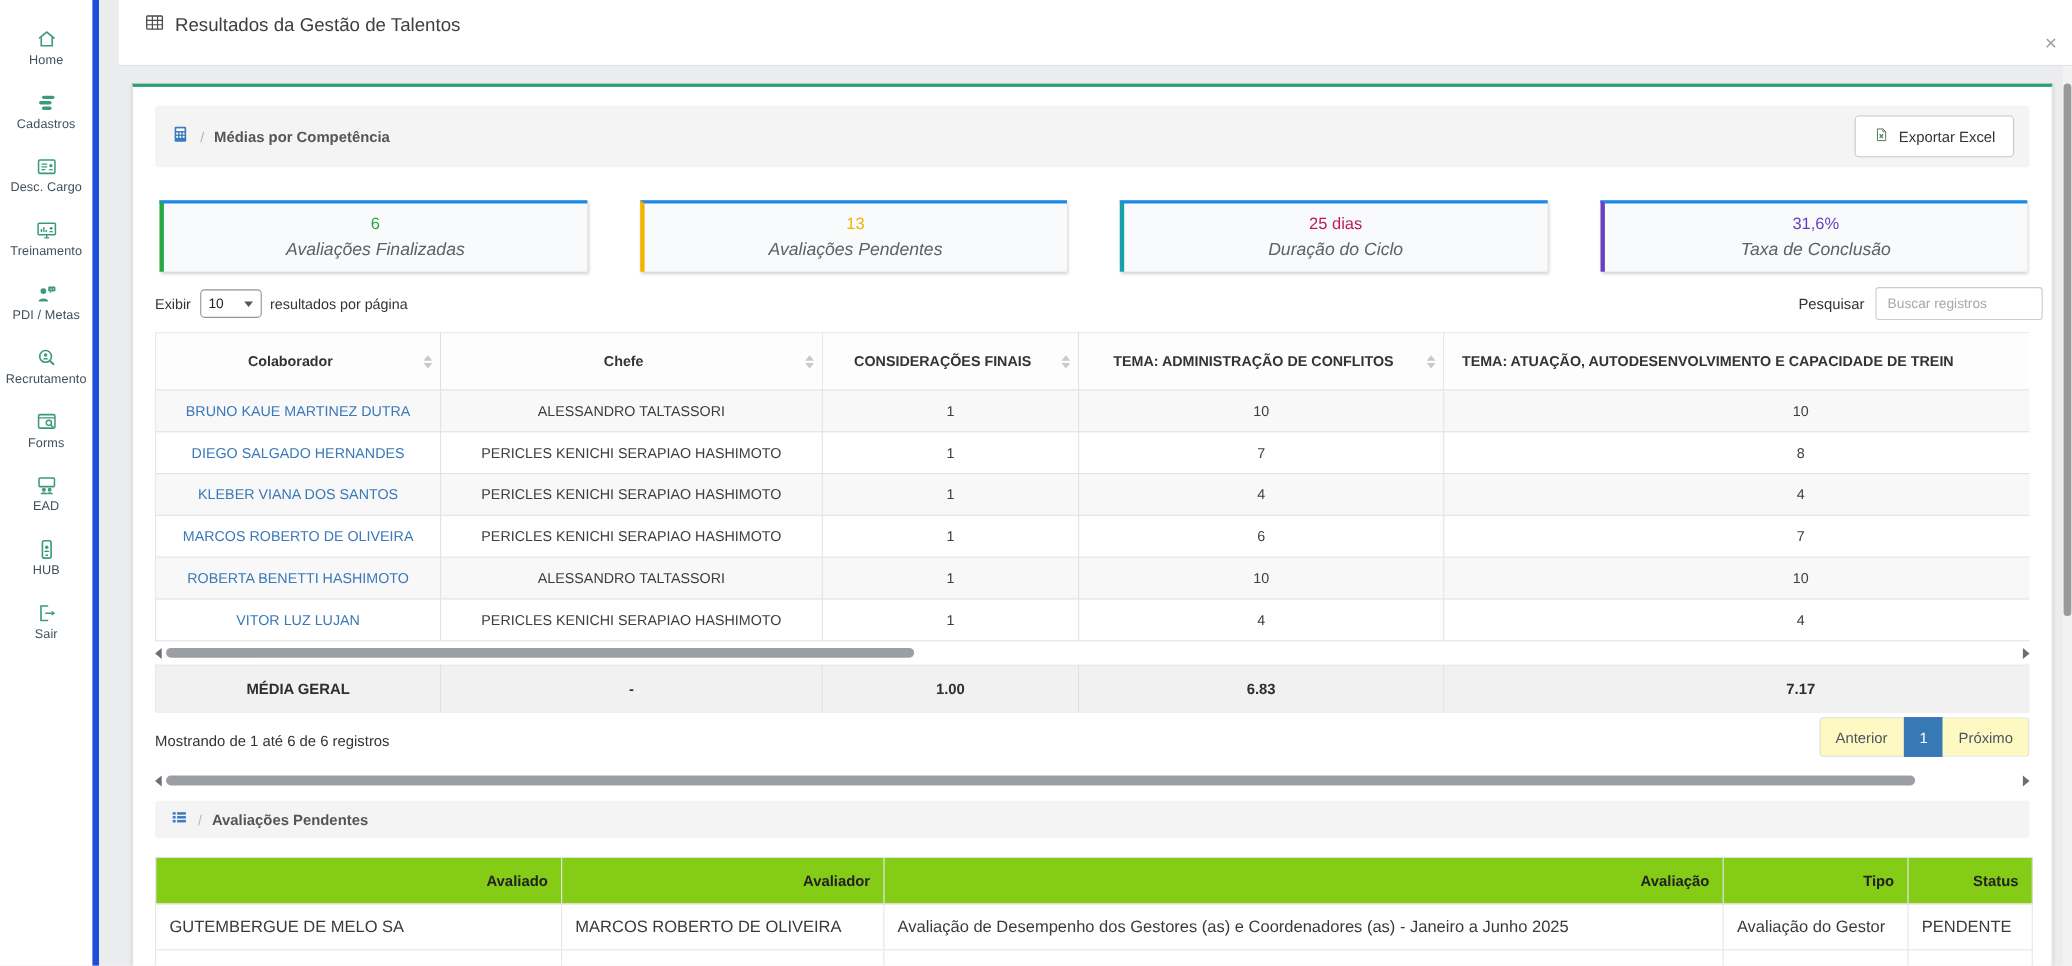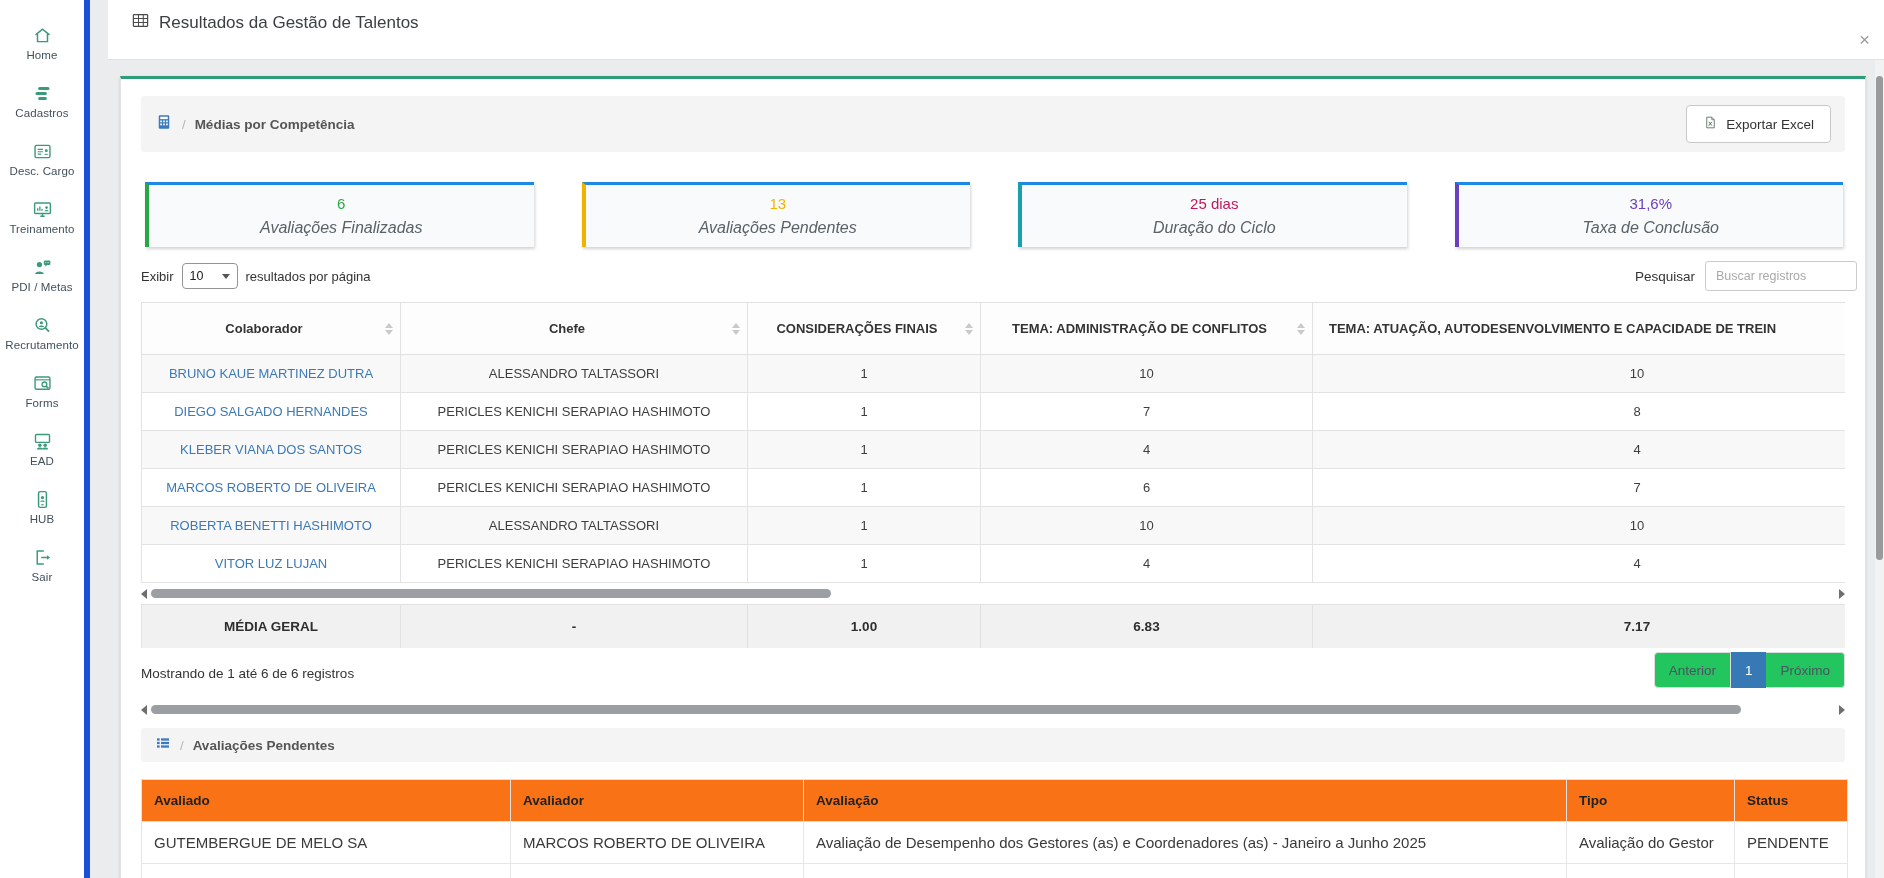--- a/index.html
+++ b/index.html
@@ -98,31 +98,31 @@
 
   
   .t1foot { position:absolute; left:20px; right:20px; top:525px; height:44px; overflow:hidden; }
   table.tf { border-collapse:collapse; table-layout:fixed; width:1820px; }
   .tf td { height:44px; border:1px solid #e1e1e1; background:#f1f1f2; font-size:13.5px; font-weight:bold;
            color:#2e2e2e; text-align:center; }
 
   .info-text { position:absolute; left:20px; top:587px; font-size:13.5px; color:#333; }
 
   .paging { position:absolute; right:20px; top:573px; height:36px; display:flex; }
-  .page-btn { height:36px; display:flex; align-items:center; padding:14px 14px; background:#22c55e;
+  .page-btn { height:36px; display:flex; align-items:center; padding:14px 14px; background:#fef9c3;
               border:1px solid #ddd; font-size:13.5px; color:#4a5560; cursor:pointer; }
   .page-btn.prev { border-radius:4px 0 0 4px; }
   .page-btn.next { border-radius:0 4px 4px 0; border-left:none; }
   .page-btn.current { background:#3779b5; border-color:#3779b5; color:#fff; padding:0 13px; }
 
   
   .t2wrap { position:absolute; left:20px; right:20px; top:700px; }
   table.t2 { border-collapse:collapse; table-layout:fixed; width:100%; }
   .t2 col.c1{width:369px}.t2 col.c2{width:293px}.t2 col.c3{width:763px}.t2 col.c4{width:168px}.t2 col.c5{width:113px}
-  .t2 th { height:42px; border:1px solid #e1e1e1; background:#f97316; text-align:left; font-size:13.5px;
+  .t2 th { height:42px; border:1px solid #e1e1e1; background:#84cc16; text-align:right; font-size:13.5px;
            font-weight:bold; color:#222; padding:0 12px; }
   .t2 td { height:42px; border:1px solid #e6e6e6; font-size:15px; color:#3a3a3a; padding:0 12px;
            white-space:nowrap; overflow:hidden; }
 </style>
 </head>
 <body>
 
 <nav class="sidebar">
   <div class="side-item">
     <span>

